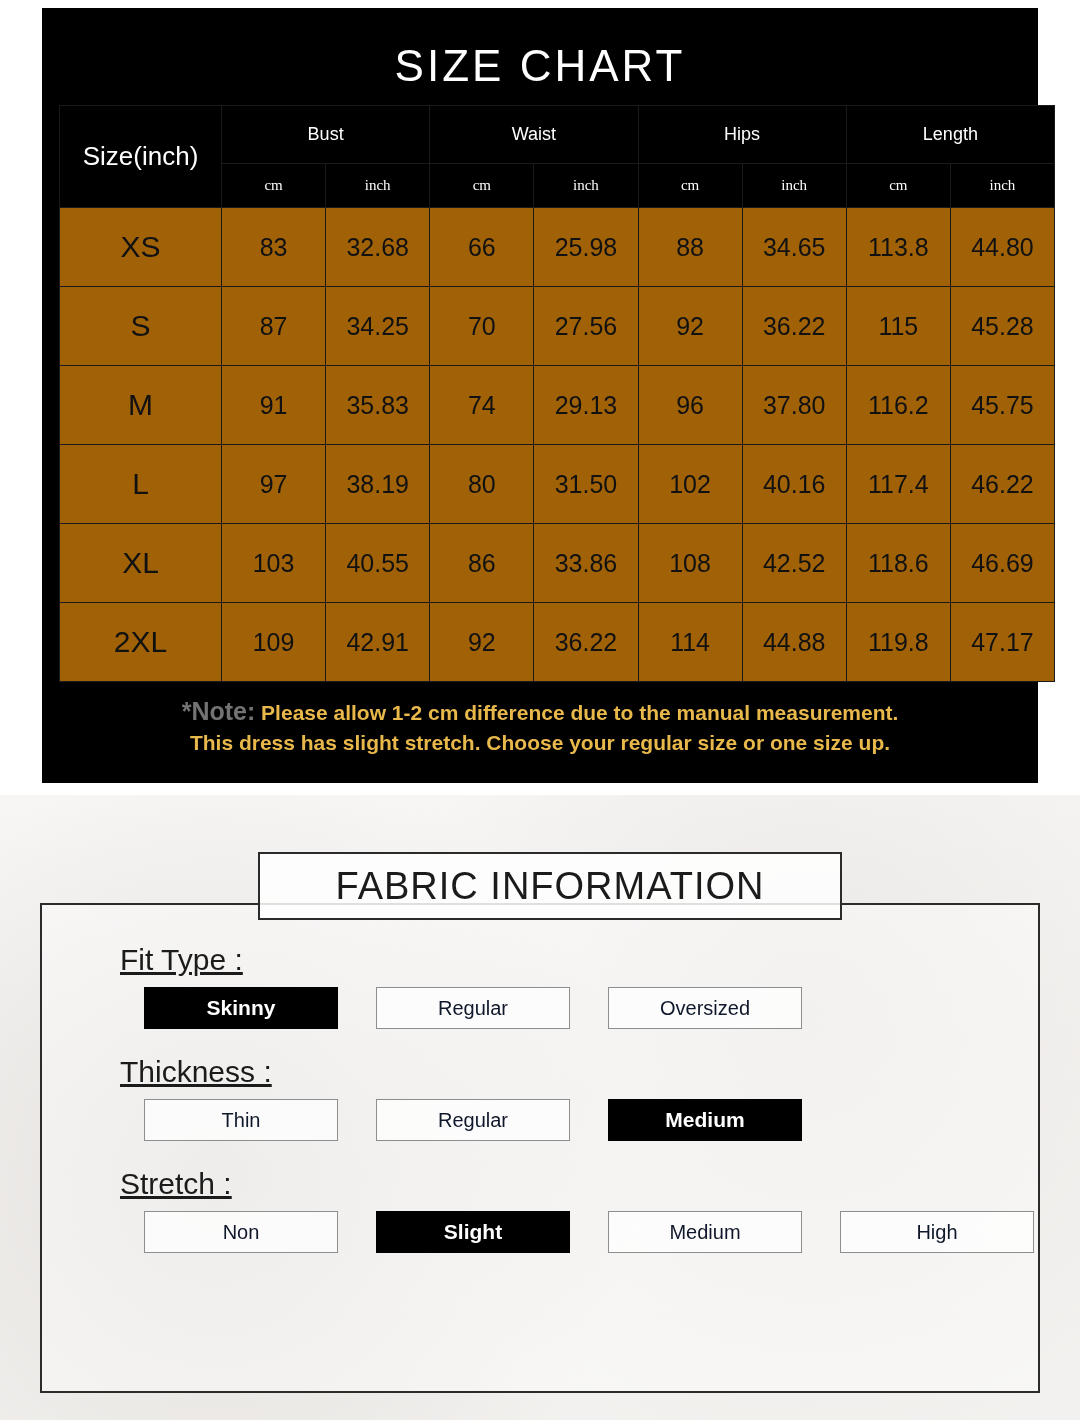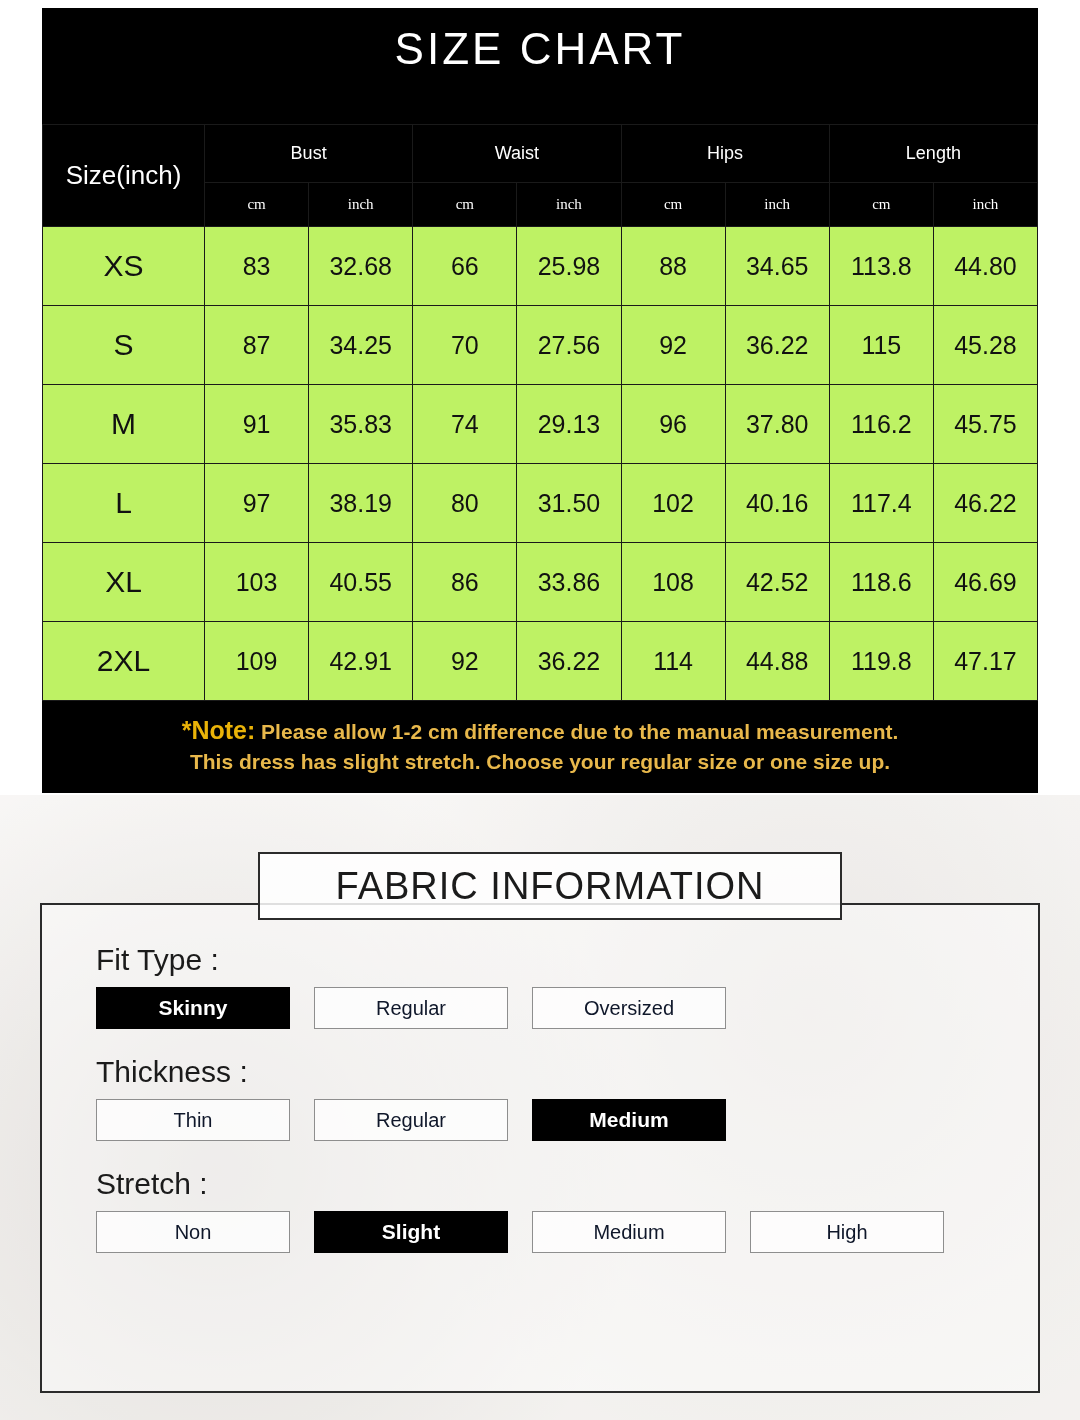--- a/index.html
+++ b/index.html
@@ -14,37 +14,36 @@
   }
 
   
   .chart-block {
     position: absolute;
     left: 42px;
     top: 8px;
     width: 996px;
     height: 775px;
     background: #000000;
-    padding: 0;
+    padding: 17px;
   }
   .chart-title {
     text-align: center;
     color: #ffffff;
     font-size: 44px;
     letter-spacing: 3px;
     padding-top: 16px;
     padding-bottom: 14px;
     font-weight: 400;
   }
   table.size-table {
     border-collapse: collapse;
     width: 996px;
-    background: #bef264;
+    background: #a16207;
     table-layout: fixed;
-    margin-top: 36px;
   }
   table.size-table th, table.size-table td {
     border: 1px solid #1a1a1a;
     text-align: center;
     color: #111111;
     font-weight: 400;
   }
   table.size-table thead th {
     background: #000000;
     color: #ffffff;
@@ -76,21 +75,21 @@
     background: #000000;
   }
   .note-line {
     color: #e8b84b;
     font-size: 21px;
     text-align: center;
     line-height: 30px;
     font-weight: 700;
   }
   .note-label {
-    color: #eab308;
+    color: #737373;
     font-weight: 700;
     font-size: 25px;
   }
   .note-body { font-weight: 700; }
 
   
   .fabric-area {
     position: absolute;
     left: 0;
     top: 795px;
@@ -137,27 +136,29 @@
   }
   .fabric-title-box span {
     font-size: 38px;
     color: #1b1b1b;
     letter-spacing: 1px;
   }
   .row-label {
     font-size: 30px;
     color: #1b1b1b;
     margin: 0 0 10px 0;
-    padding-left: 56px;
+    padding-left: 80px;
+    text-decoration: underline;
   }
   .opt-row {
     display: flex;
     padding-left: 56px;
-    gap: 24px;
+    gap: 38px;
     margin-bottom: 26px;
+    margin-left: 48px;
   }
   .opt {
     width: 194px;
     height: 42px;
     border: 1px solid #8e8e8e;
     background: rgba(255,255,255,0.75);
     display: flex;
     align-items: center;
     justify-content: center;
     font-size: 20px;

